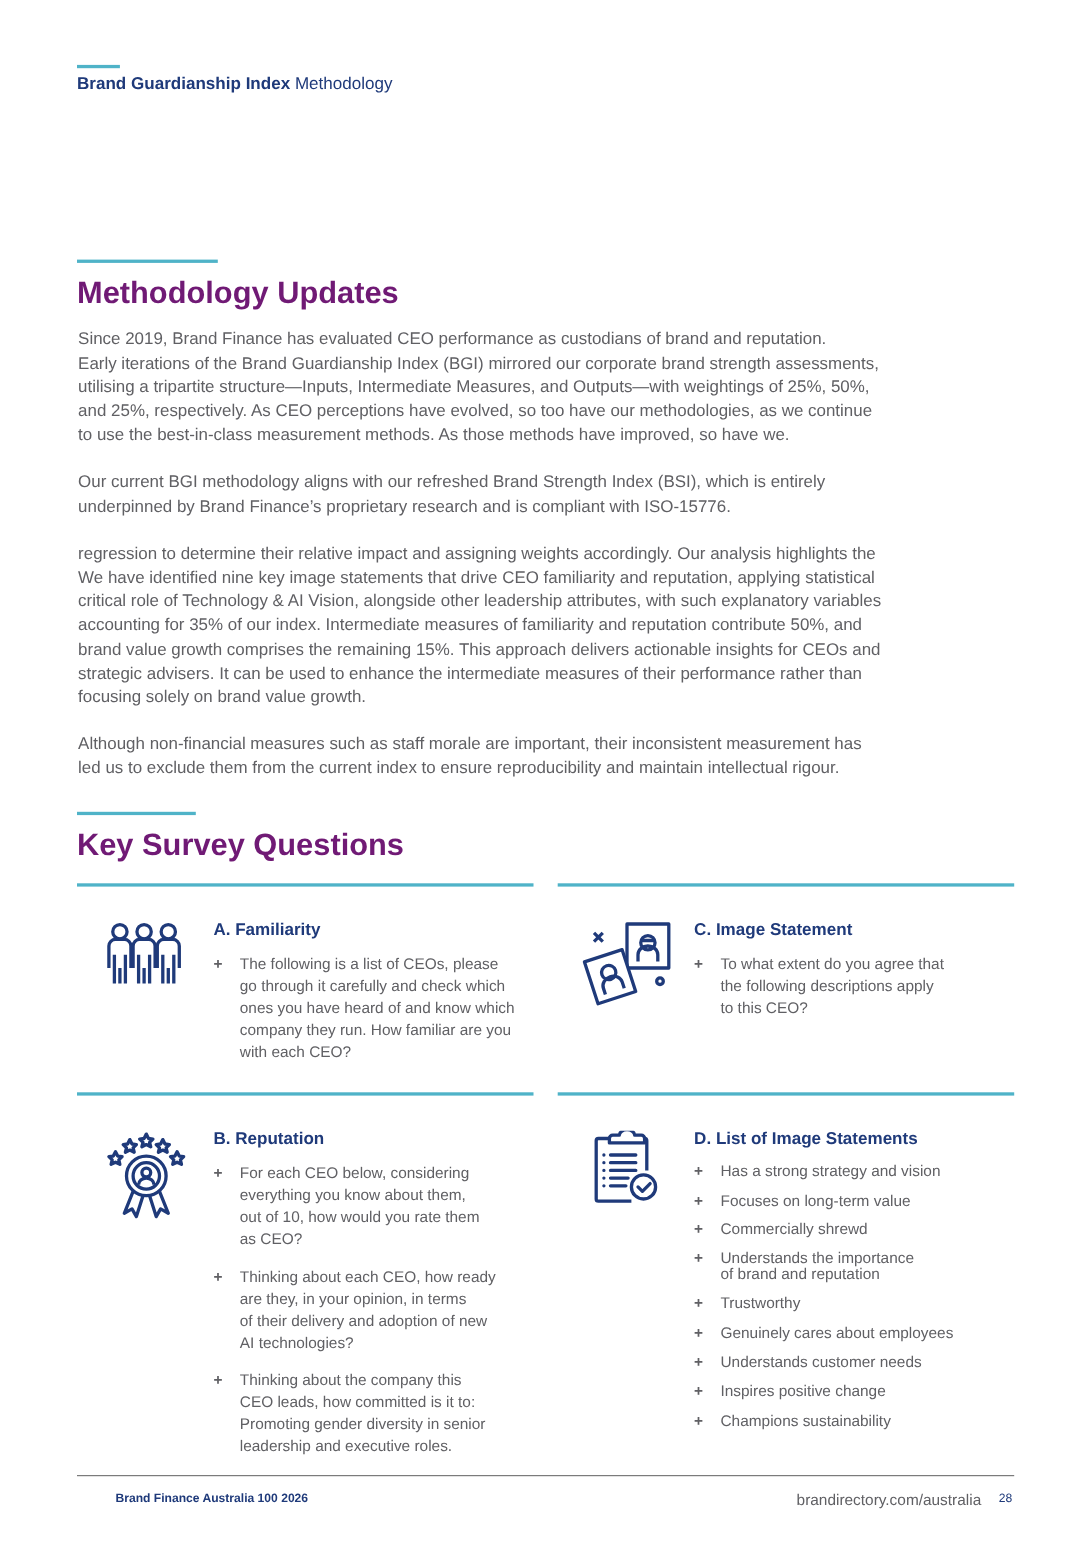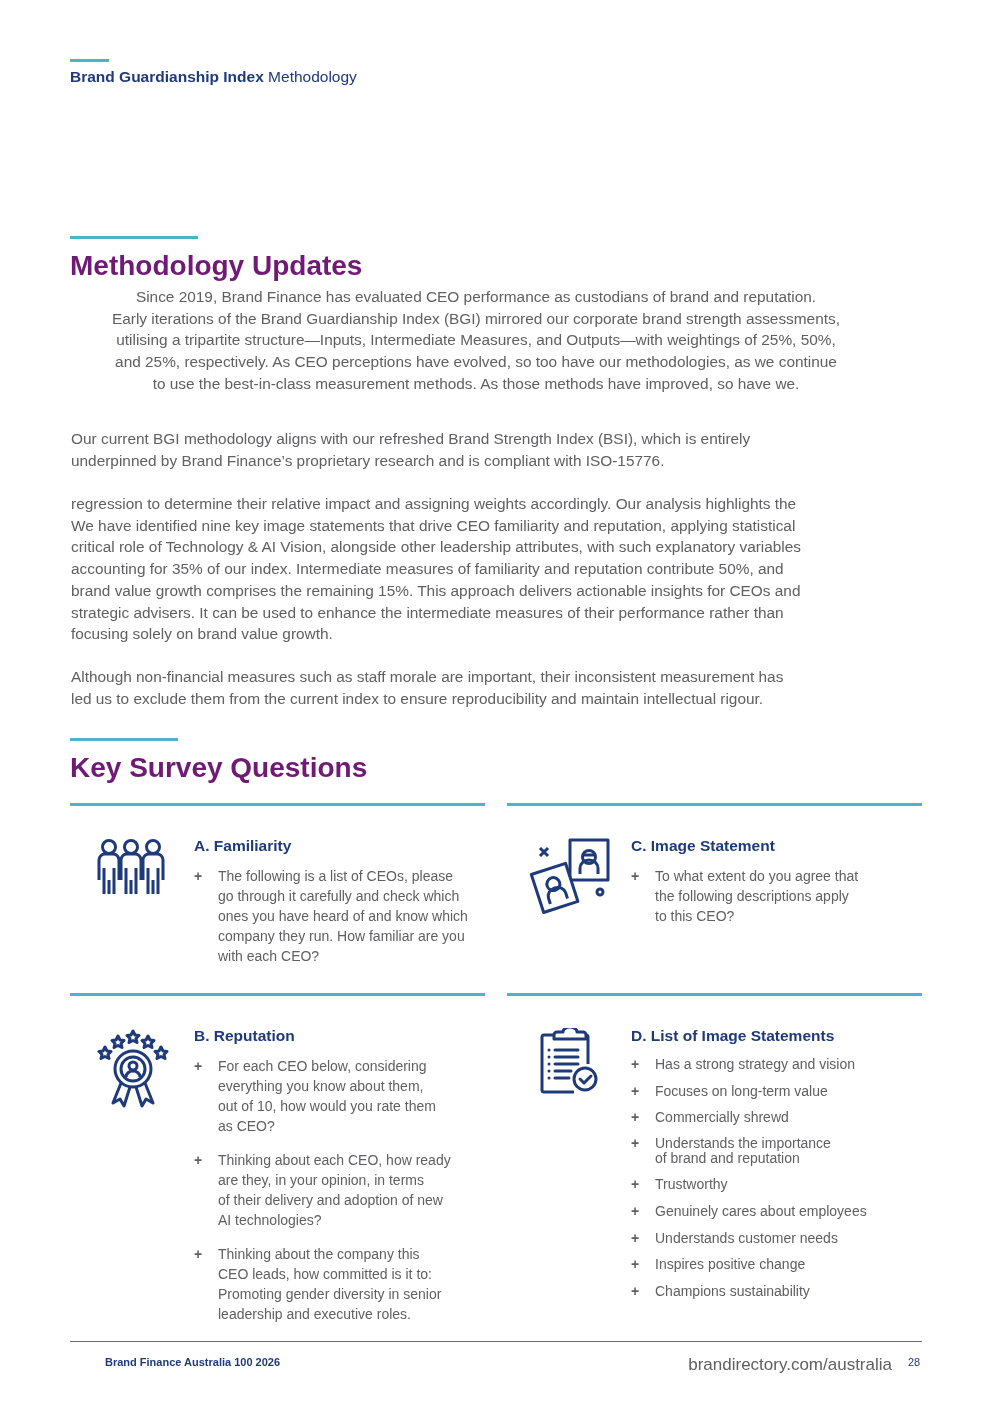--- a/index.html
+++ b/index.html
@@ -13,36 +13,36 @@
   .para div { white-space: nowrap; }
   .card-rule { position: absolute; height: 3px; background: #4fb3c8; }
   .card-title { position: absolute; font-size: 15.5px; font-weight: bold; color: #1f3a7a; white-space: nowrap; }
   .blist { position: absolute; font-size: 14px; color: #606064; }
   .bitem { position: relative; padding-left: 24px; }
   .bitem .plus { position: absolute; left: 0; top: 0; color: #606064; font-weight: bold; font-size: 14px; }
   .bitem .txt div { white-space: nowrap; }
   .icon { position: absolute; }
   .footer-rule { position: absolute; left: 70px; width: 852px; top: 1341px; height: 1px; background: #6d6d6d; }
   .footer-left { position: absolute; left: 71px; top: 1356px; font-size: 11px; font-weight: bold; color: #1f3a7a; margin-left: 34px; }
-  .footer-url { position: absolute; right: 100px; top: 1355px; font-size: 17px; color: #606064; }
+  .footer-url { position: absolute; right: 100px; top: 1355px; font-size: 14px; color: #606064; }
   .footer-page { position: absolute; left: 908px; top: 1356px; font-size: 11px; color: #1f3a7a; }
 </style>
 </head>
 <body>
 
 <div class="accent-bar" style="left:70px; top:59px; width:39px;"></div>
 <div class="header">
   <b>Brand Guardianship Index</b>
   <span>Methodology</span>
 </div>
 
 <div class="accent-bar" style="left:70px; top:236px; width:128px;"></div>
 <div class="h2" style="top:250px;">Methodology Updates</div>
 
-<div class="para" style="top:286px;text-align:center;">
+<div class="para" style="top:298px;">
   <div>Since 2019, Brand Finance has evaluated CEO performance as custodians of brand and reputation.</div>
   <div>Early iterations of the Brand Guardianship Index (BGI) mirrored our corporate brand strength assessments,</div>
   <div>utilising a tripartite structure—Inputs, Intermediate Measures, and Outputs—with weightings of 25%, 50%,</div>
   <div>and 25%, respectively. As CEO perceptions have evolved, so too have our methodologies, as we continue</div>
   <div>to use the best-in-class measurement methods. As those methods have improved, so have we.</div>
 </div>
 
 <div class="para" style="top:428px;">
   <div>Our current BGI methodology aligns with our refreshed Brand Strength Index (BSI), which is entirely</div>
   <div>underpinned by Brand Finance’s proprietary research and is compliant with ISO-15776.</div>

